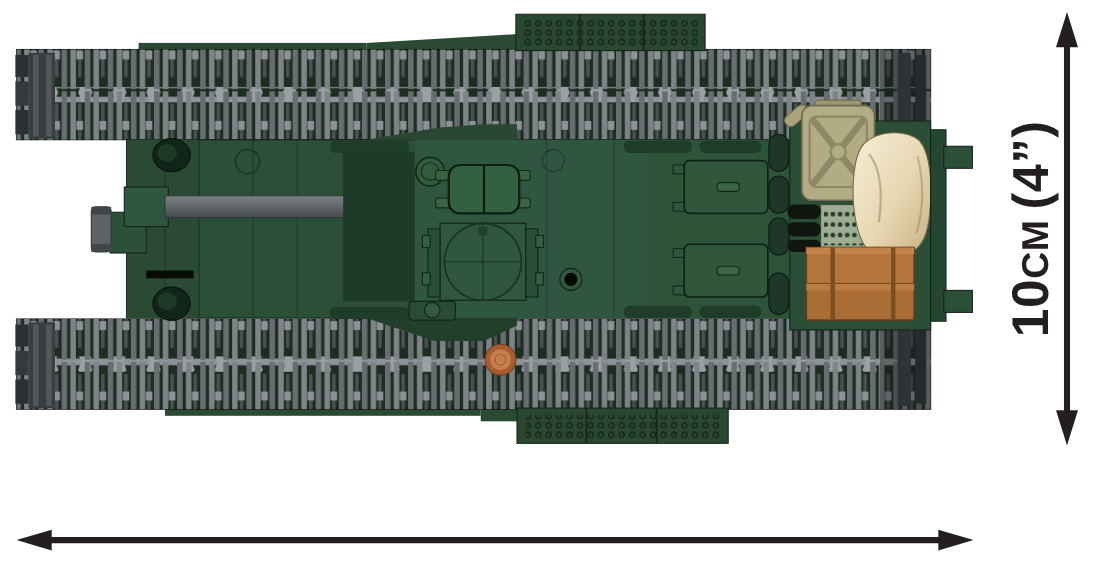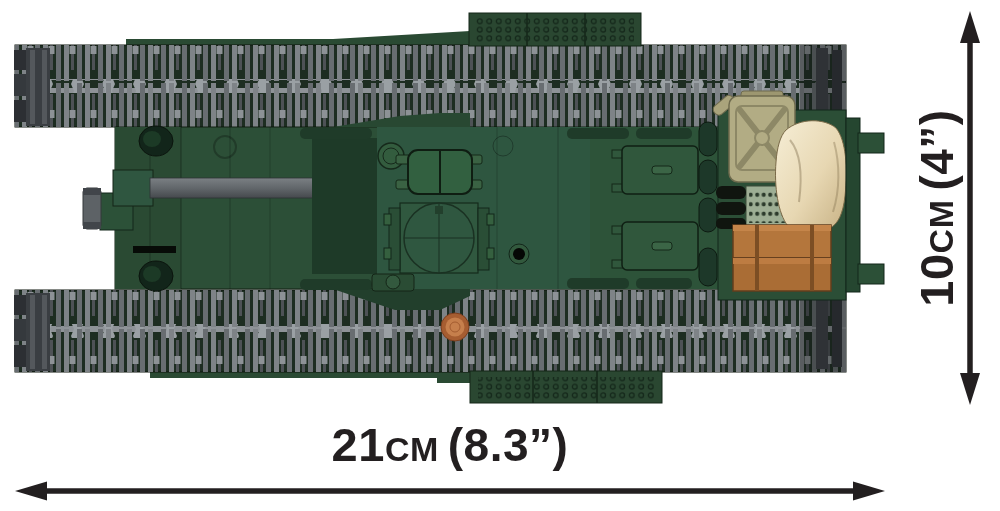--- a/index.html
+++ b/index.html
@@ -267,23 +267,20 @@
       <rect x="858" y="264" width="26" height="20" fill="#2c5037" stroke="#13261a"></rect>
     </g>
 
     <g>
       <circle cx="455" cy="327" r="14" fill="#a65d31" stroke="#7c3f1f"></circle>
       <circle cx="455" cy="327" r="9.5" fill="#c67f4c"></circle>
       <circle cx="455" cy="327" r="5" fill="none" stroke="#a35c30"></circle>
     </g>
   </svg>
 
-  <div class="dim-label dim-label-h">
-    <span class="num">21</span><span class="unit">CM</span><span class="imp">(8.3”)</span>
-  </div>
 
   <svg class="arrow arrow-h" width="870" height="22" viewBox="0 0 870 22">
     <line x1="26" y1="11" x2="844" y2="11" stroke="var(--annotation)" stroke-width="5.5"></line>
     <polygon points="0,11 32,1.5 32,20.5" fill="var(--annotation)"></polygon>
     <polygon points="870,11 838,1.5 838,20.5" fill="var(--annotation)"></polygon>
   </svg>
 
   <div class="dim-label dim-label-v">
     <span class="num">10</span><span class="unit">CM</span><span class="imp">(4”)</span>
   </div>

